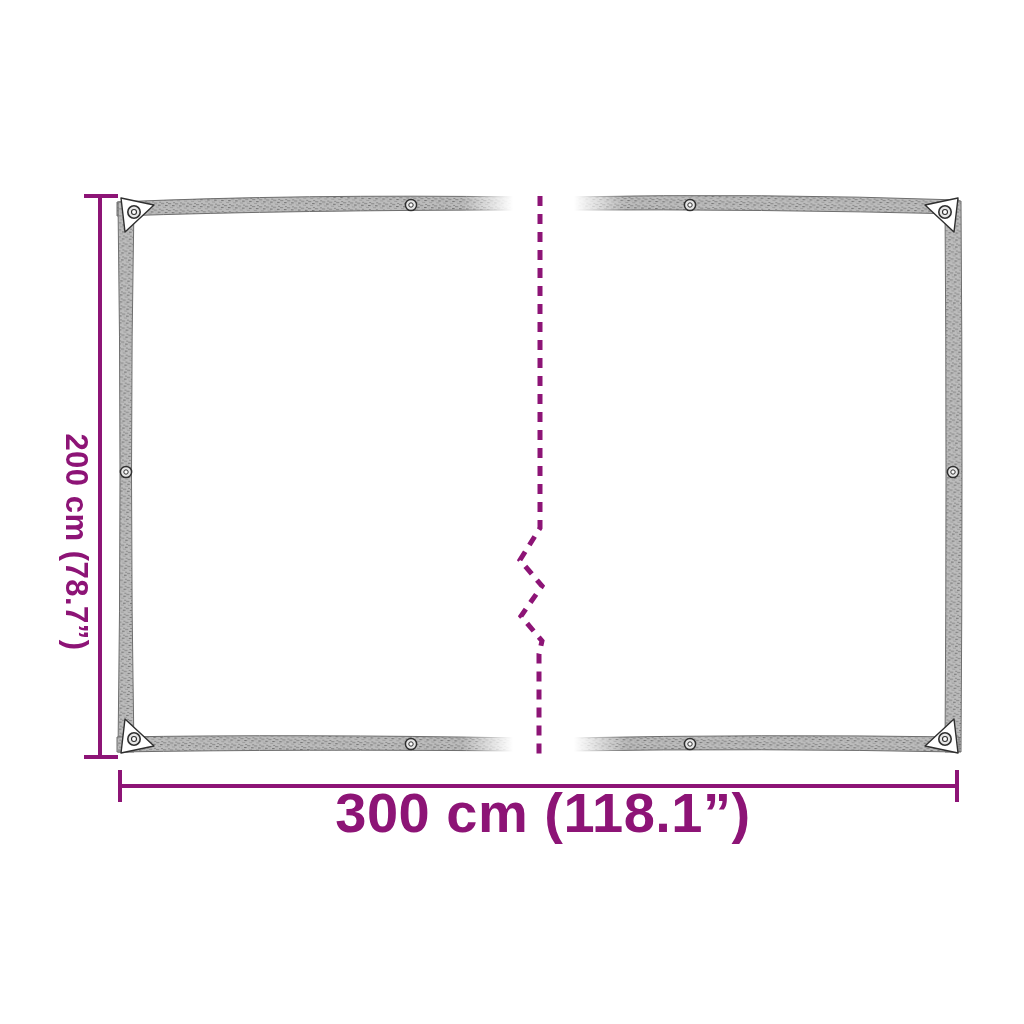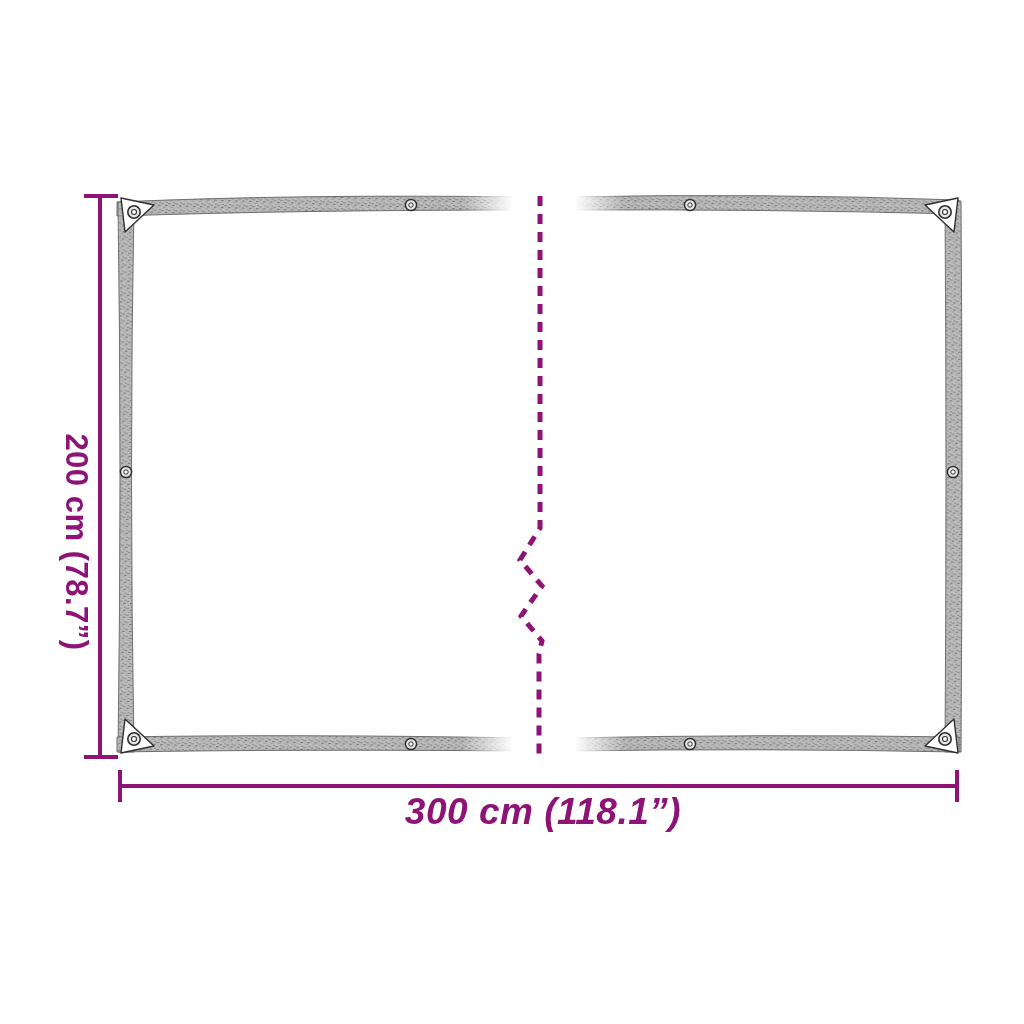--- a/index.html
+++ b/index.html
@@ -26,23 +26,22 @@
     white-space:nowrap;
     letter-spacing:0.5px;
   }
   .dim-label-height{
     left:76px;top:542px;
     font-size:31px;
     transform:translate(-50%,-50%) rotate(90deg);
   }
   .dim-label-width{
     left:543px;top:812px;
-    font-size:37px;
+    font-size:56px;
     transform:translate(-50%,-50%);
-    font-style:italic;
   }
 </style>
 </head>
 <body>
 
 <div class="canvas">
 
   <svg class="diagram-svg" width="1024" height="1024" viewBox="0 0 1024 1024">
     <defs>
       <pattern id="stipple" width="7" height="7" patternUnits="userSpaceOnUse" patternTransform="rotate(2)">

